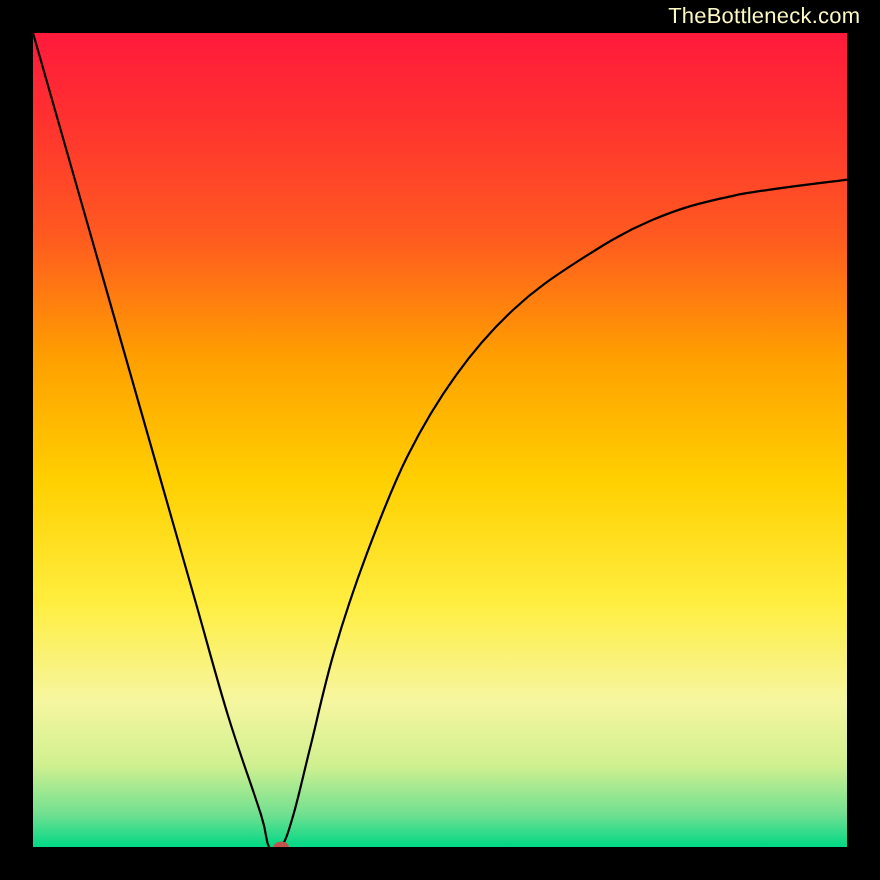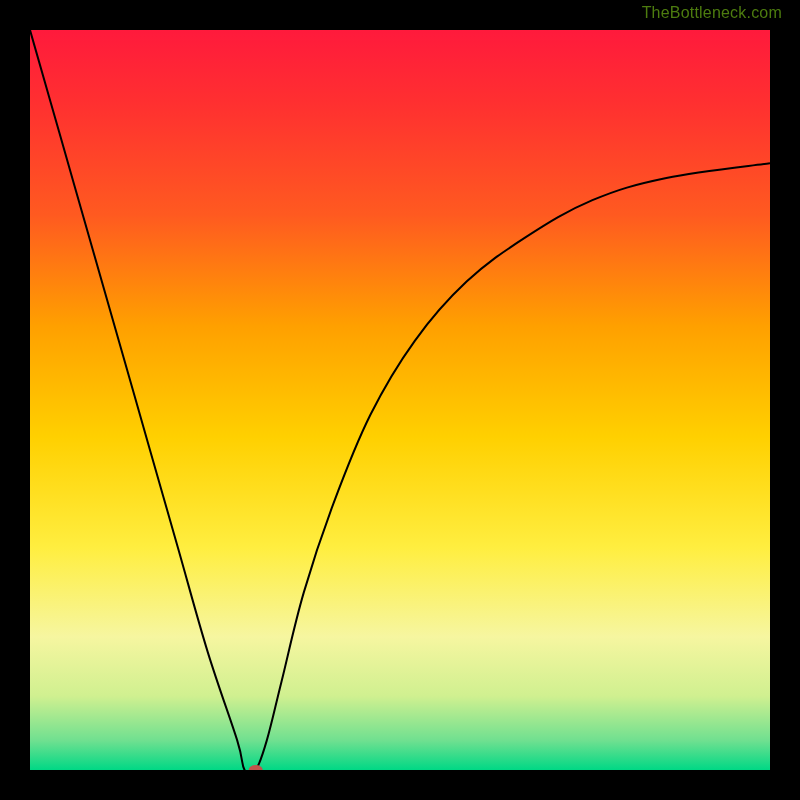--- a/index.html
+++ b/index.html
@@ -8,22 +8,22 @@
     height: 800px;
     background: #000;
     position: relative;
     font-family: Arial, Helvetica, sans-serif;
     overflow: hidden;
   }
   .watermark {
     position: absolute;
     top: 4px;
     right: 18px;
-    color: #4d7c0f;
-    font-size: 16px;
+    color: #fef9c3;
+    font-size: 20px;
     font-weight: 400;
     z-index: 10;
     letter-spacing: 0.2px;
   }
   .plot-area {
     position: absolute;
     left: 30px;
     top: 30px;
     width: 740px;
     height: 740px;

